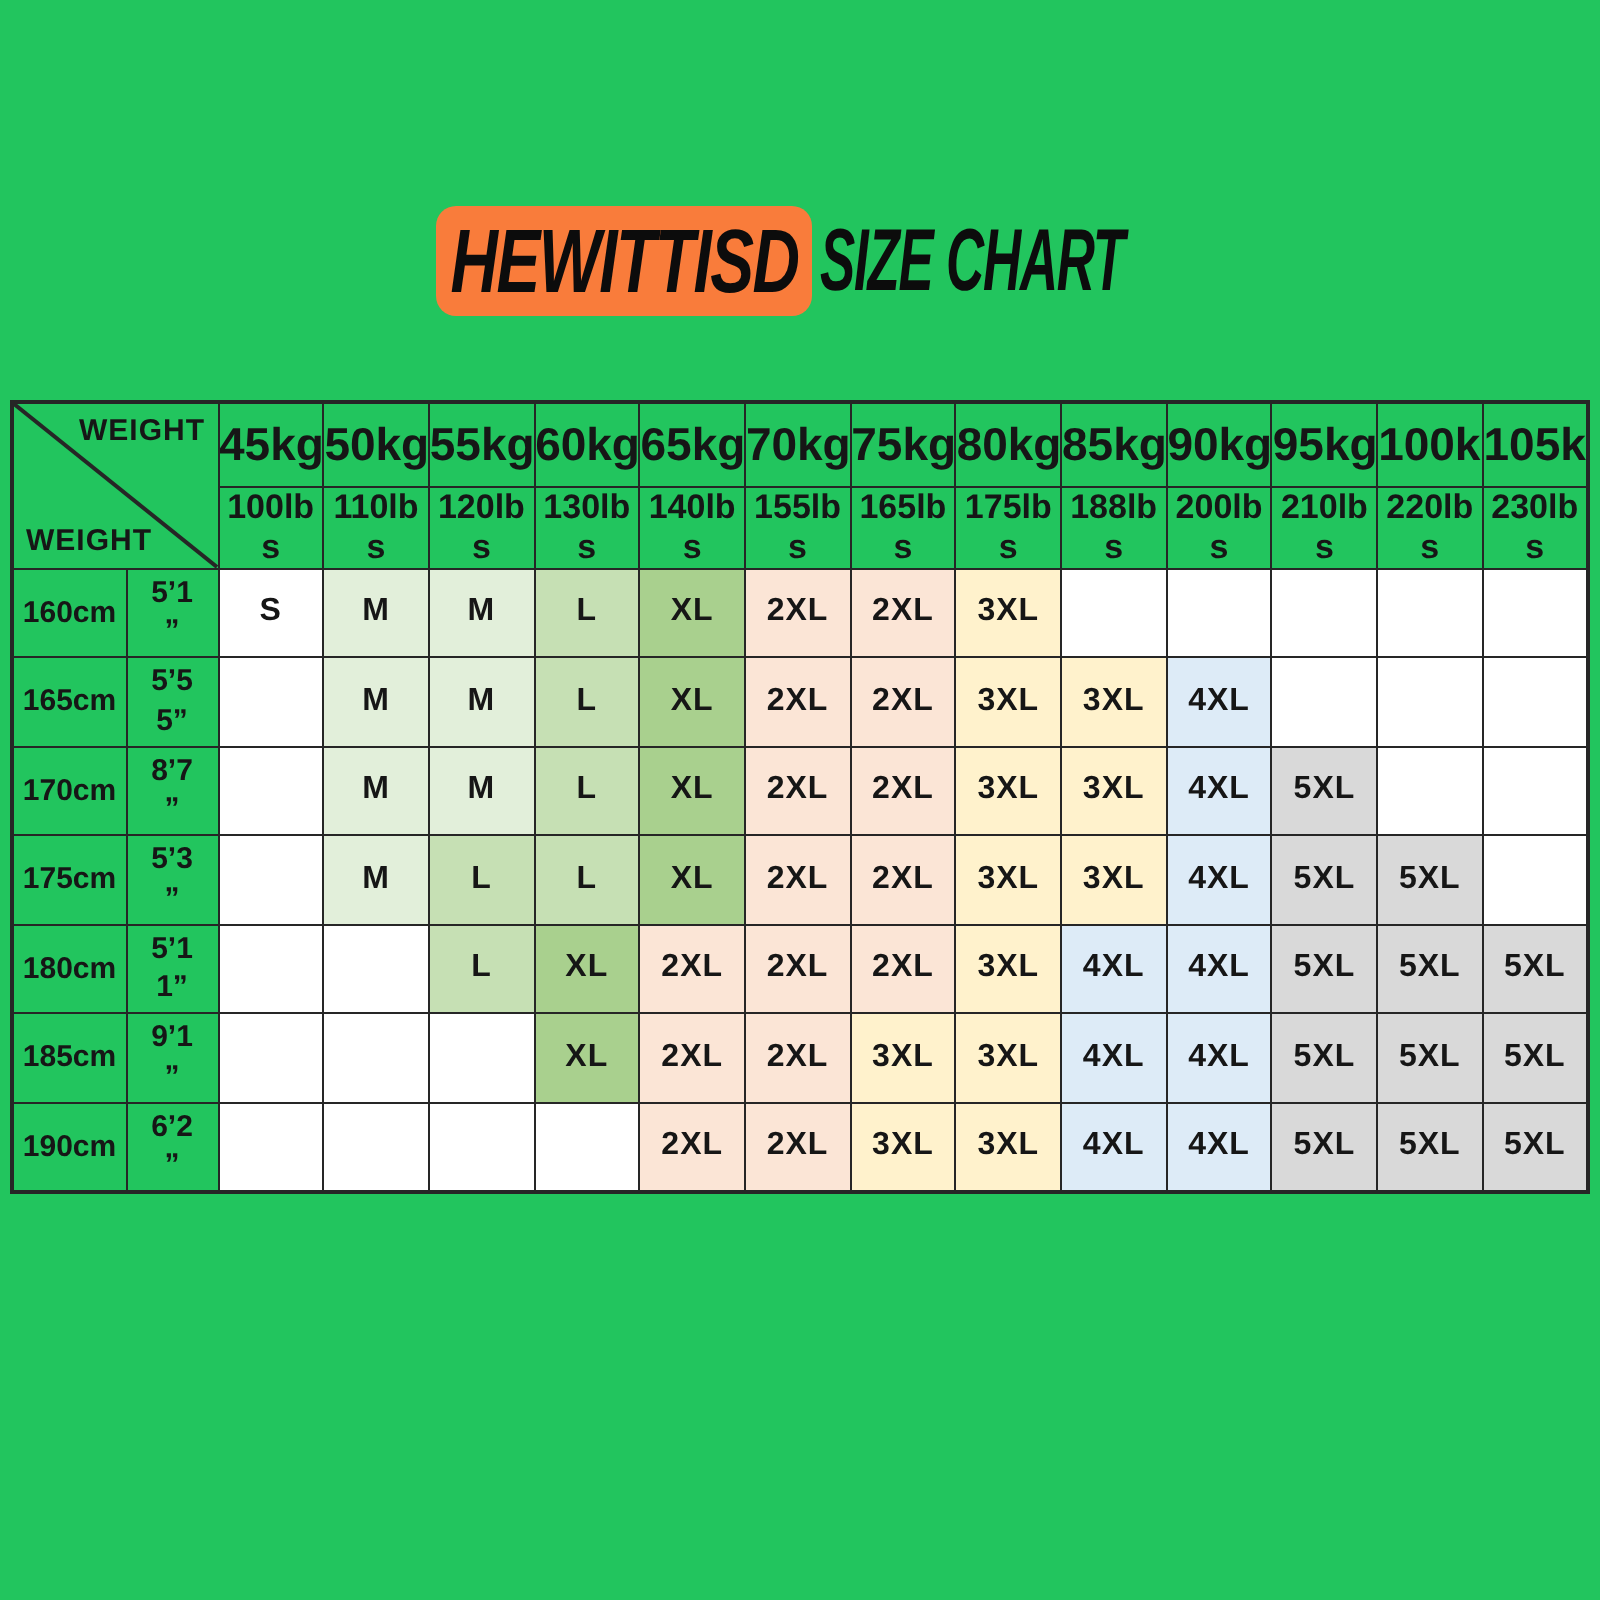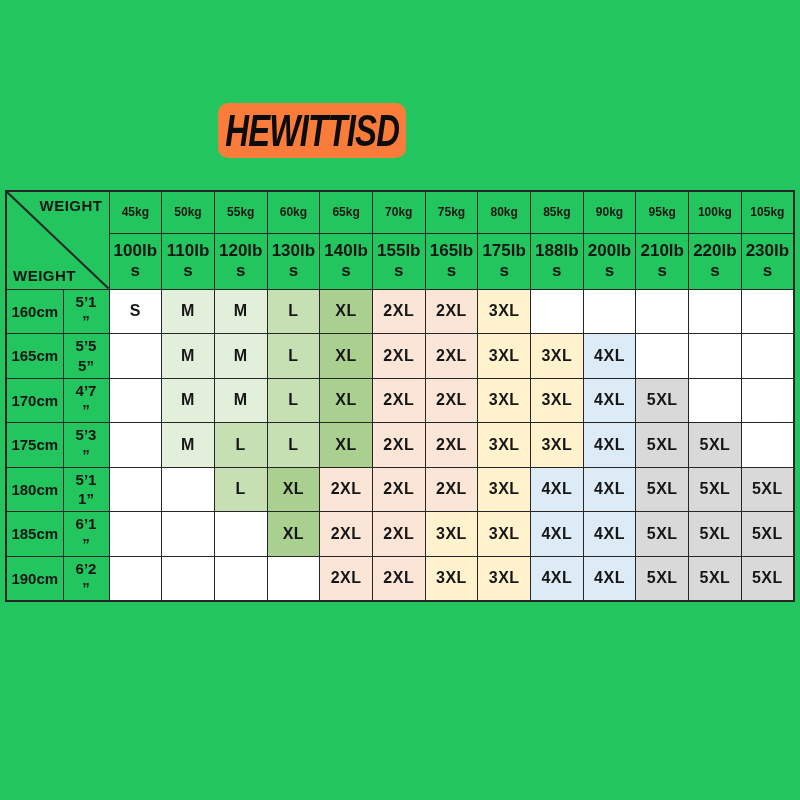--- a/index.html
+++ b/index.html
@@ -10,45 +10,48 @@
   .title-row{position:absolute;top:103px;left:0;width:800px;height:55px;}
   .brand-badge{position:absolute;left:218px;top:0;width:188px;height:55px;border-radius:10px;
                display:flex;align-items:center;justify-content:center;background:#f97c3b;}
   .brand-text{font-size:45px;font-weight:bold;font-style:italic;white-space:nowrap;
               transform:scaleX(0.73);transform-origin:center;letter-spacing:-1px;color:#0c0c0c;}
   .title-suffix{position:absolute;left:410px;top:0;height:55px;display:flex;align-items:center;}
   .suffix-text{font-size:44px;font-weight:bold;font-style:italic;white-space:nowrap;
                transform:scaleX(0.60);transform-origin:left center;letter-spacing:-1px;color:#0c0c0c;}
 
   
-  table.size-chart{position:absolute;left:5px;top:190px;width:790px;border-collapse:collapse;
+  table.size-chart{position:absolute;left:5px;top:200px;width:790px;border-collapse:collapse;
                    table-layout:fixed;border:2px solid var(--border,#262626);}
   table.size-chart td{border:1.6px solid var(--border,#262626);text-align:center;vertical-align:middle;
                       padding:0;font-weight:bold;color:#161616;overflow:hidden;}
   tr.kg-row{height:42px;}
-  tr.lbs-row{height:56px;}
+  tr.lbs-row{height:41px;}
   tr.body-row{height:44.5px;}
-  td.kg{font-size:12px;}
+  td.kg{font-size:23px;}
   td.lbs{font-size:17px;line-height:1.15;overflow-wrap:anywhere;padding:0 2px;}
   td.cm{font-size:15px;}
   td.ftin{font-size:15px;line-height:1.3;white-space:pre-line;}
   td.size-cell{font-size:16px;letter-spacing:0.5px;}
   td.corner{position:relative;}
   .corner-weight{position:absolute;top:5px;right:6px;font-size:15px;font-weight:bold;letter-spacing:0.5px;}
   .corner-height{position:absolute;bottom:5px;left:6px;font-size:15px;font-weight:bold;letter-spacing:0.5px;}
   .diag-svg{position:absolute;left:0;top:0;width:100%;height:100%;display:block;}
 </style>
 </head>
 <body>
 
 <div class="page">
 
   <div class="title-row">
     <div class="brand-badge" style="background: rgb(249, 124, 59);">
       <span class="brand-text">HEWITTISD</span>
+    </div>
+    <div class="title-suffix">
+      <span class="suffix-text">SIZE CHART</span>
     </div>
   </div>
 
   <table class="size-chart">
     <colgroup>
       <col style="width:57px">
         <col style="width:46px">
     </colgroup>
     <tbody>
       <tr class="kg-row" id="kg-row">
@@ -121,21 +124,21 @@
           <td class="size-cell" style="background: rgb(251, 229, 214);">2XL</td>
           <td class="size-cell" style="background: rgb(255, 242, 204);">3XL</td>
           <td class="size-cell" style="background: rgb(255, 242, 204);">3XL</td>
           <td class="size-cell" style="background: rgb(221, 235, 247);">4XL</td>
           <td class="size-cell" style="background: rgb(255, 255, 255);"></td>
           <td class="size-cell" style="background: rgb(255, 255, 255);"></td>
           <td class="size-cell" style="background: rgb(255, 255, 255);"></td>
         </tr>
         <tr class="body-row">
           <td class="cm">170cm</td>
-          <td class="ftin">4’7
+          <td class="ftin">8’7
 ”</td>
           <td class="size-cell" style="background: rgb(255, 255, 255);"></td>
           <td class="size-cell" style="background: rgb(226, 239, 218);">M</td>
           <td class="size-cell" style="background: rgb(226, 239, 218);">M</td>
           <td class="size-cell" style="background: rgb(198, 224, 180);">L</td>
           <td class="size-cell" style="background: rgb(169, 208, 142);">XL</td>
           <td class="size-cell" style="background: rgb(251, 229, 214);">2XL</td>
           <td class="size-cell" style="background: rgb(251, 229, 214);">2XL</td>
           <td class="size-cell" style="background: rgb(255, 242, 204);">3XL</td>
           <td class="size-cell" style="background: rgb(255, 242, 204);">3XL</td>
@@ -175,21 +178,21 @@
           <td class="size-cell" style="background: rgb(251, 229, 214);">2XL</td>
           <td class="size-cell" style="background: rgb(255, 242, 204);">3XL</td>
           <td class="size-cell" style="background: rgb(221, 235, 247);">4XL</td>
           <td class="size-cell" style="background: rgb(221, 235, 247);">4XL</td>
           <td class="size-cell" style="background: rgb(217, 217, 217);">5XL</td>
           <td class="size-cell" style="background: rgb(217, 217, 217);">5XL</td>
           <td class="size-cell" style="background: rgb(217, 217, 217);">5XL</td>
         </tr>
         <tr class="body-row">
           <td class="cm">185cm</td>
-          <td class="ftin">6’1
+          <td class="ftin">9’1
 ”</td>
           <td class="size-cell" style="background: rgb(255, 255, 255);"></td>
           <td class="size-cell" style="background: rgb(255, 255, 255);"></td>
           <td class="size-cell" style="background: rgb(255, 255, 255);"></td>
           <td class="size-cell" style="background: rgb(169, 208, 142);">XL</td>
           <td class="size-cell" style="background: rgb(251, 229, 214);">2XL</td>
           <td class="size-cell" style="background: rgb(251, 229, 214);">2XL</td>
           <td class="size-cell" style="background: rgb(255, 242, 204);">3XL</td>
           <td class="size-cell" style="background: rgb(255, 242, 204);">3XL</td>
           <td class="size-cell" style="background: rgb(221, 235, 247);">4XL</td>

